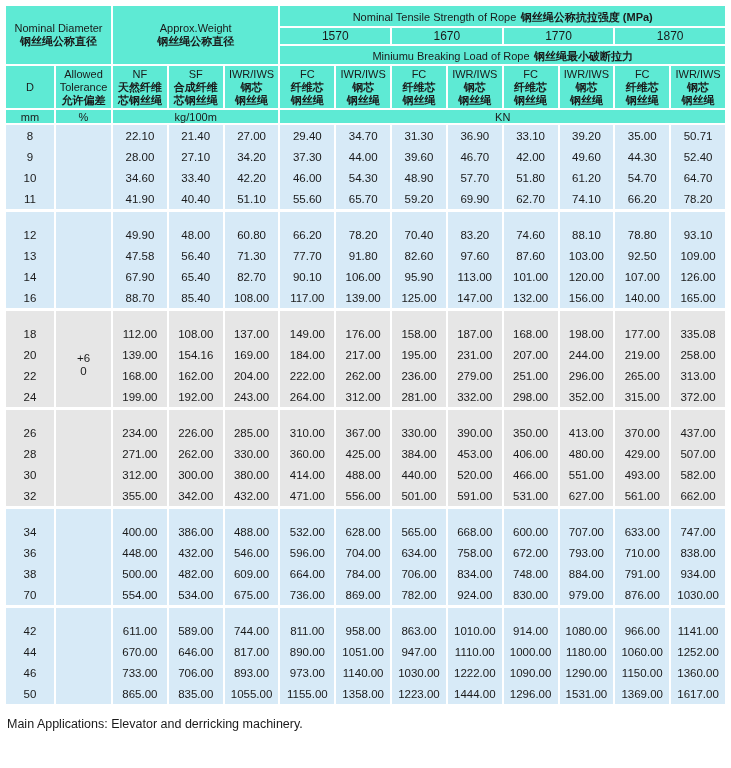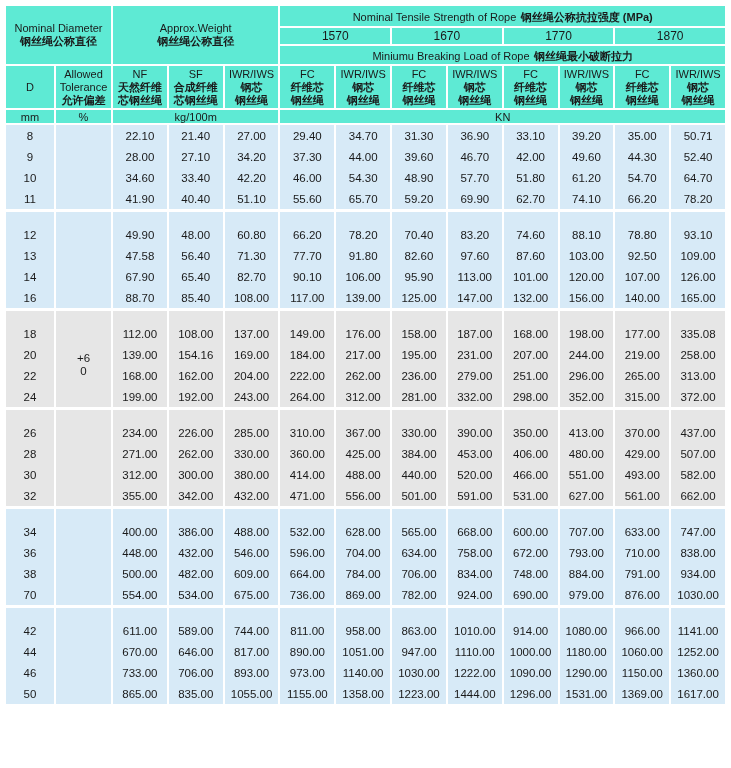--- a/index.html
+++ b/index.html
@@ -515,21 +515,21 @@
       </tr>
       <tr>
         <td>70</td>
         <td>554.00</td>
         <td>534.00</td>
         <td>675.00</td>
         <td>736.00</td>
         <td>869.00</td>
         <td>782.00</td>
         <td>924.00</td>
-        <td>690.00</td>
+        <td>830.00</td>
         <td>979.00</td>
         <td>876.00</td>
         <td>1030.00</td>
       </tr>
     </tbody>
     <tbody class="band-blue">
       <tr class="spacer">
         <td></td>
         <td></td>
         <td></td>
@@ -598,13 +598,14 @@
         <td>1444.00</td>
         <td>1296.00</td>
         <td>1531.00</td>
         <td>1369.00</td>
         <td>1617.00</td>
       </tr>
     </tbody>
   </table>
 
 <div class="footer">
+  <p class="en-line">Main Applications: Elevator and derricking machinery.</p>
 </div>
 
 </body></html>

